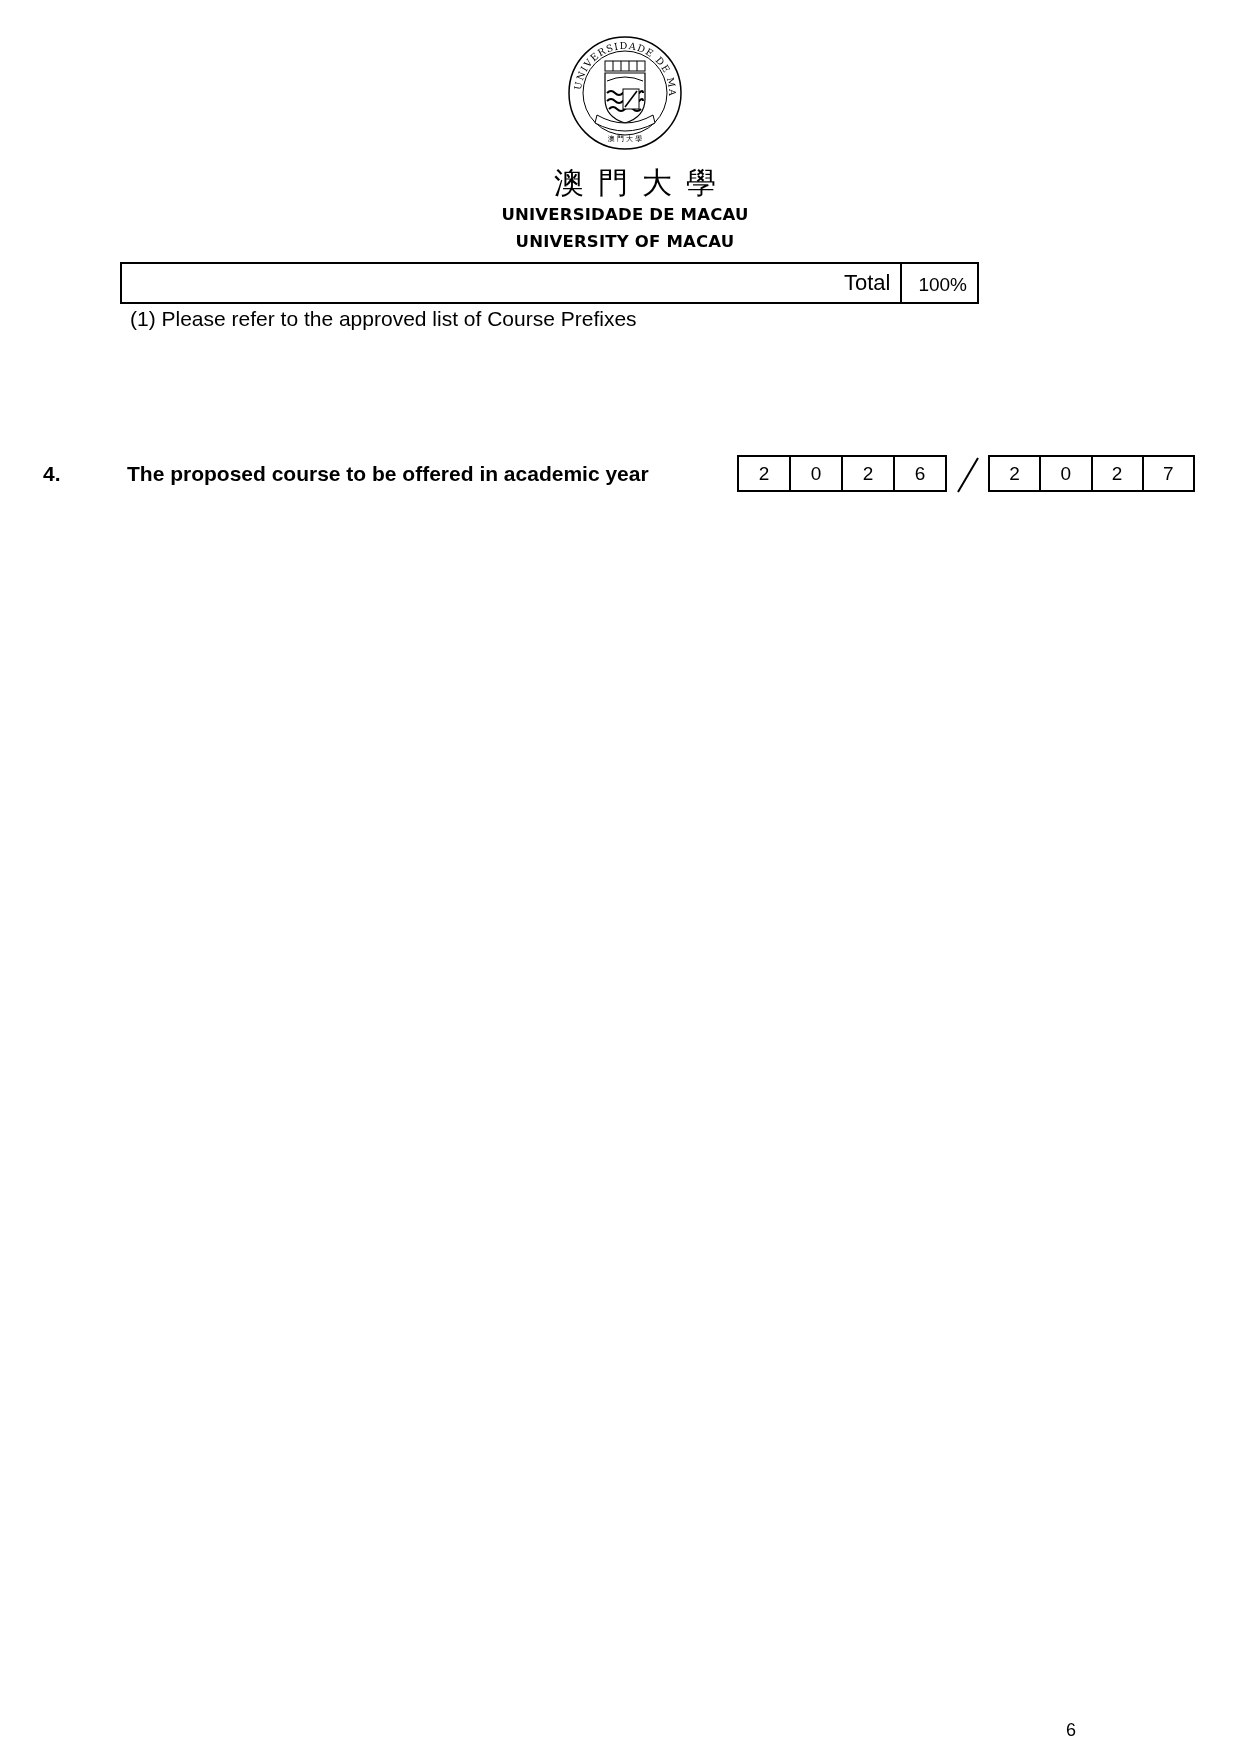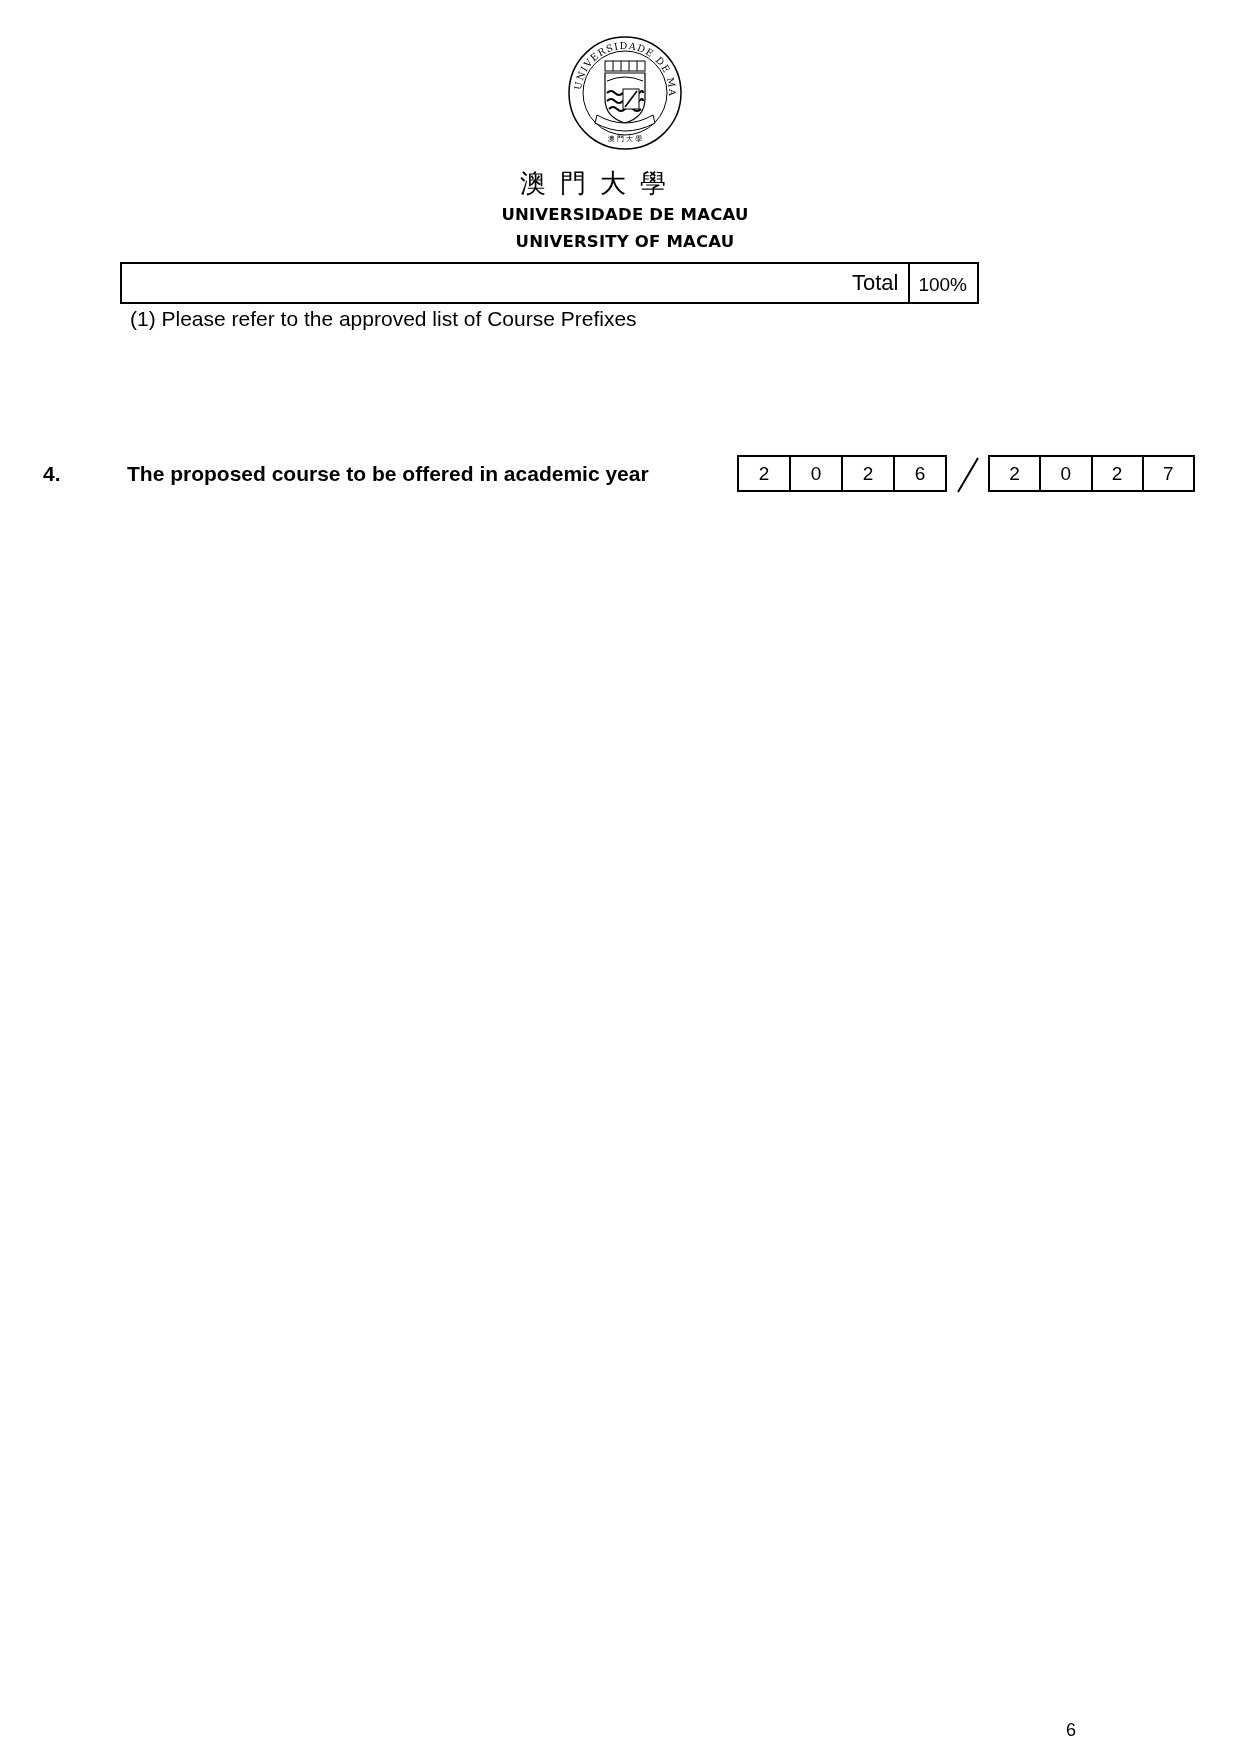--- a/index.html
+++ b/index.html
@@ -2,35 +2,35 @@
 <html><head>
 <meta charset="utf-8">
 <style>
   html, body { margin:0; padding:0; background:#ffffff; }
   body { width:1240px; height:1755px; position:relative; overflow:hidden;
          font-family:"Liberation Sans", sans-serif; color:#000; }
   .abs { position:absolute; }
 
   
   .seal { left:567px; top:35px; width:116px; height:116px; }
-  .cn-name { left:520px; top:168px; width:210px; text-align:left;
-             font-family:"DejaVu Serif", serif; font-size:26px; letter-spacing:14px; line-height:30px; }
+  .cn-name { left:520px; top:168px; width:210px; text-align:right;
+             font-family:"DejaVu Serif", serif; font-size:30px; letter-spacing:14px; line-height:30px; }
   .pt-name, .en-name { left:420px; width:410px; text-align:center;
              font-family:"DejaVu Sans", sans-serif; font-weight:bold; font-size:16.5px; letter-spacing:0.2px; }
   .pt-name { top:205px; }
   .en-name { top:232px; }
 
   
   .total-table { left:120px; top:262px; width:859px; height:42px;
                  border:2px solid #000; box-sizing:border-box; display:flex; }
   .total-label-cell { width:857px; border-right:2px solid #000; box-sizing:border-box;
                       display:flex; align-items:center; justify-content:flex-end;
                       padding-right:10px; font-size:22px; }
   .total-value-cell { flex:1; display:flex; align-items:flex-end; justify-content:flex-end;
-                      padding:0 10px 6px 8px; font-size:19px; }
+                      padding:0 10px 6px 16px; font-size:19px; }
 
   
   .notes { left:130px; top:306px; font-size:21px; line-height:26px; white-space:nowrap; }
   .note-indent { padding-left:32px; }
 
   
   .sec-num { left:43px; top:462px; font-size:21px; font-weight:bold; }
   .sec-text { left:127px; top:462px; font-size:21px; font-weight:bold; white-space:nowrap; }
   .digit-group { top:455px; height:37px; display:flex; border:2px solid #000; box-sizing:border-box; }
   .digit-group.g1 { left:737px; width:210px; }

